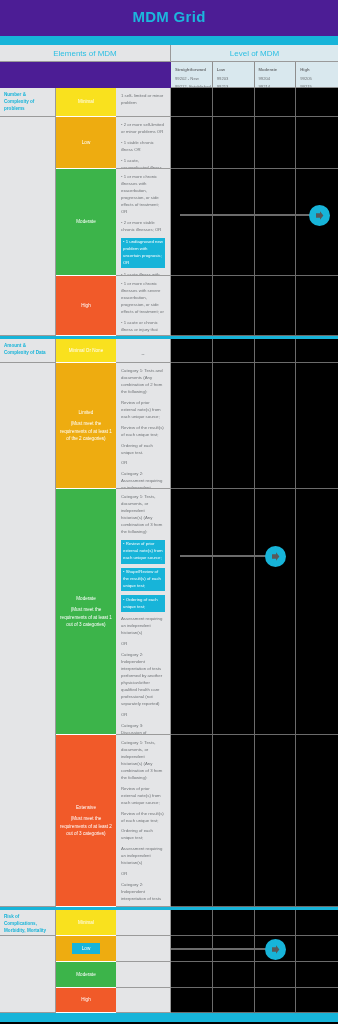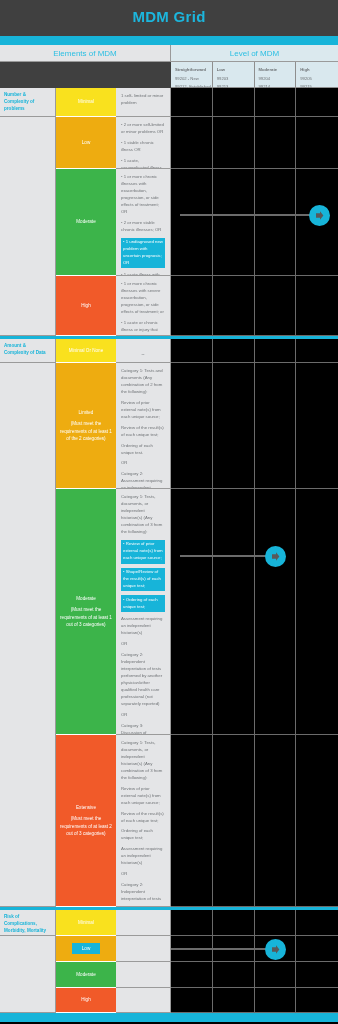--- a/index.html
+++ b/index.html
@@ -2,21 +2,21 @@
 <html><head>
 <meta charset="utf-8">
 <style>
   * { box-sizing: border-box; margin:0; padding:0; }
   html,body{
     width:338px; height:1024px;
     background:#000;
     font-family:"Liberation Sans", sans-serif;
     overflow:hidden;
   }
-  #page{ position:relative; width:338px; height:998px; background:#404040; }
+  #page{ position:relative; width:338px; height:998px; background:#4c1d95; }
 
   .title{
     position:absolute; left:0; top:8px; width:338px;
     text-align:center;
     color:#1cb6dd;
     font-size:15px; font-weight:bold;
     letter-spacing:.3px;
   }
 
   

